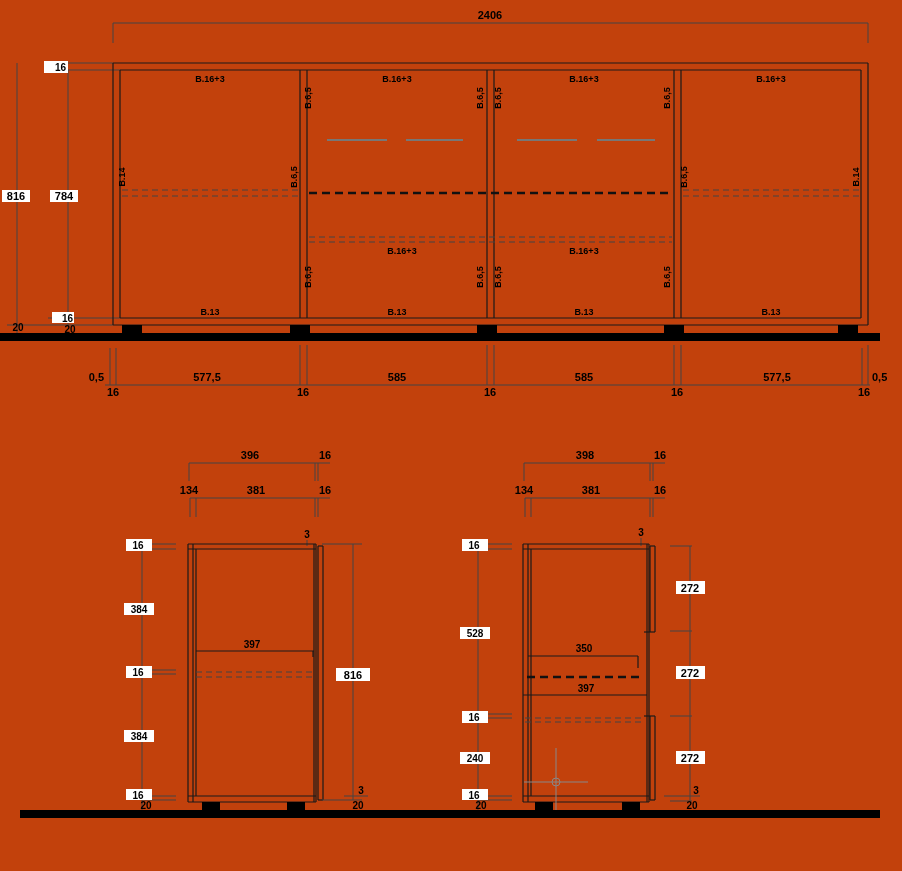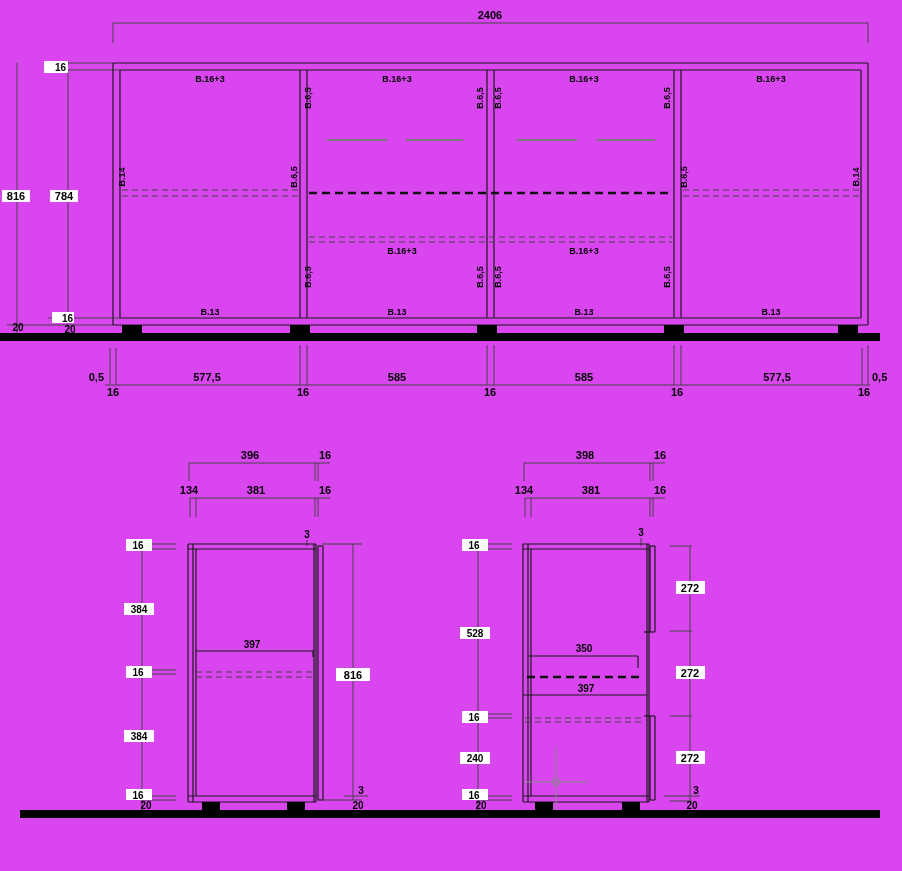--- a/index.html
+++ b/index.html
@@ -1,16 +1,16 @@
 <!DOCTYPE html>
 <html><head>
 <meta charset="utf-8">
 <style>
   html,body{margin:0;padding:0;background:#ffffff;}
-  .canvas{position:relative;width:902px;height:871px;background:#d946ef;overflow:hidden;}
+  .canvas{position:relative;width:902px;height:871px;background:#c2410c;overflow:hidden;}
   svg{display:block;}
   text{font-family:"Liberation Sans",sans-serif;font-weight:700;fill:#000;}
   .t11{font-size:11px;}
   .t10{font-size:10px;}
   .t9{font-size:9px;}
   .ln{stroke:#1a1a1a;stroke-width:1.2;fill:none;}
   .dim{stroke:#444;stroke-width:1;fill:none;}
   .dash{stroke:#444;stroke-width:1;fill:none;stroke-dasharray:6 4;}
   .dashb{stroke:#111;stroke-width:2.6;fill:none;stroke-dasharray:8 5;}
   .handle{stroke:#777;stroke-width:2;fill:none;}

